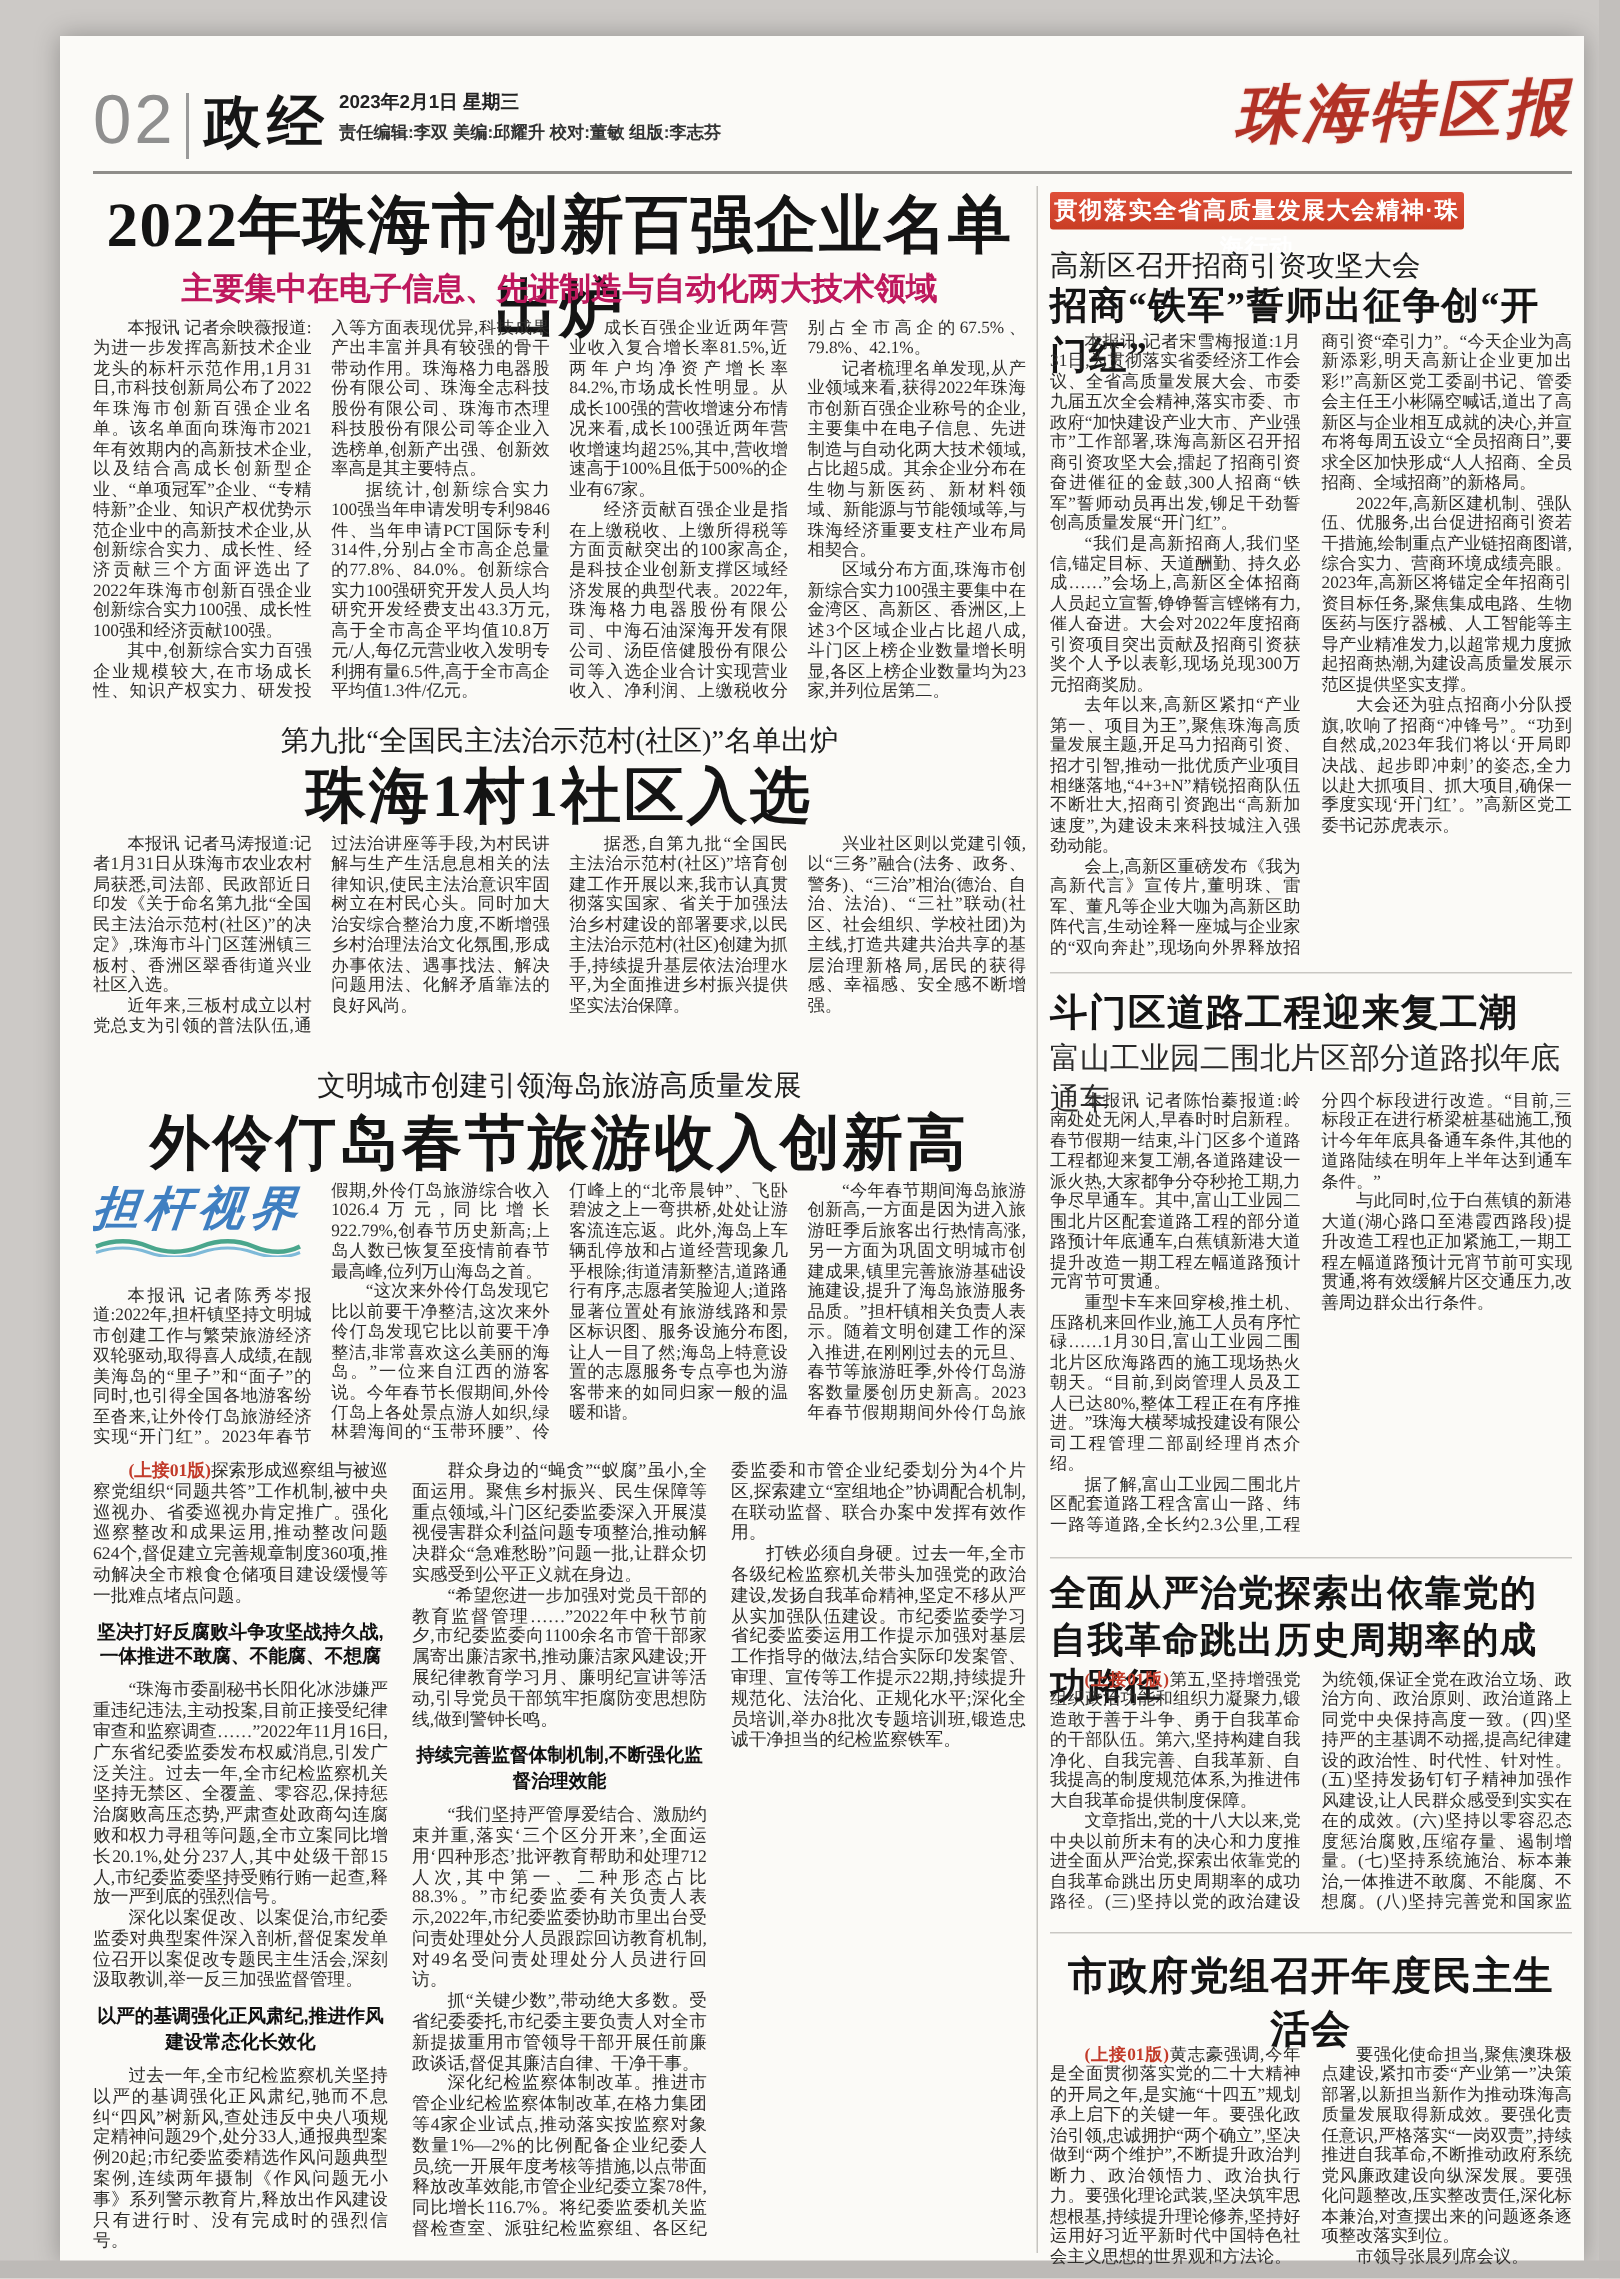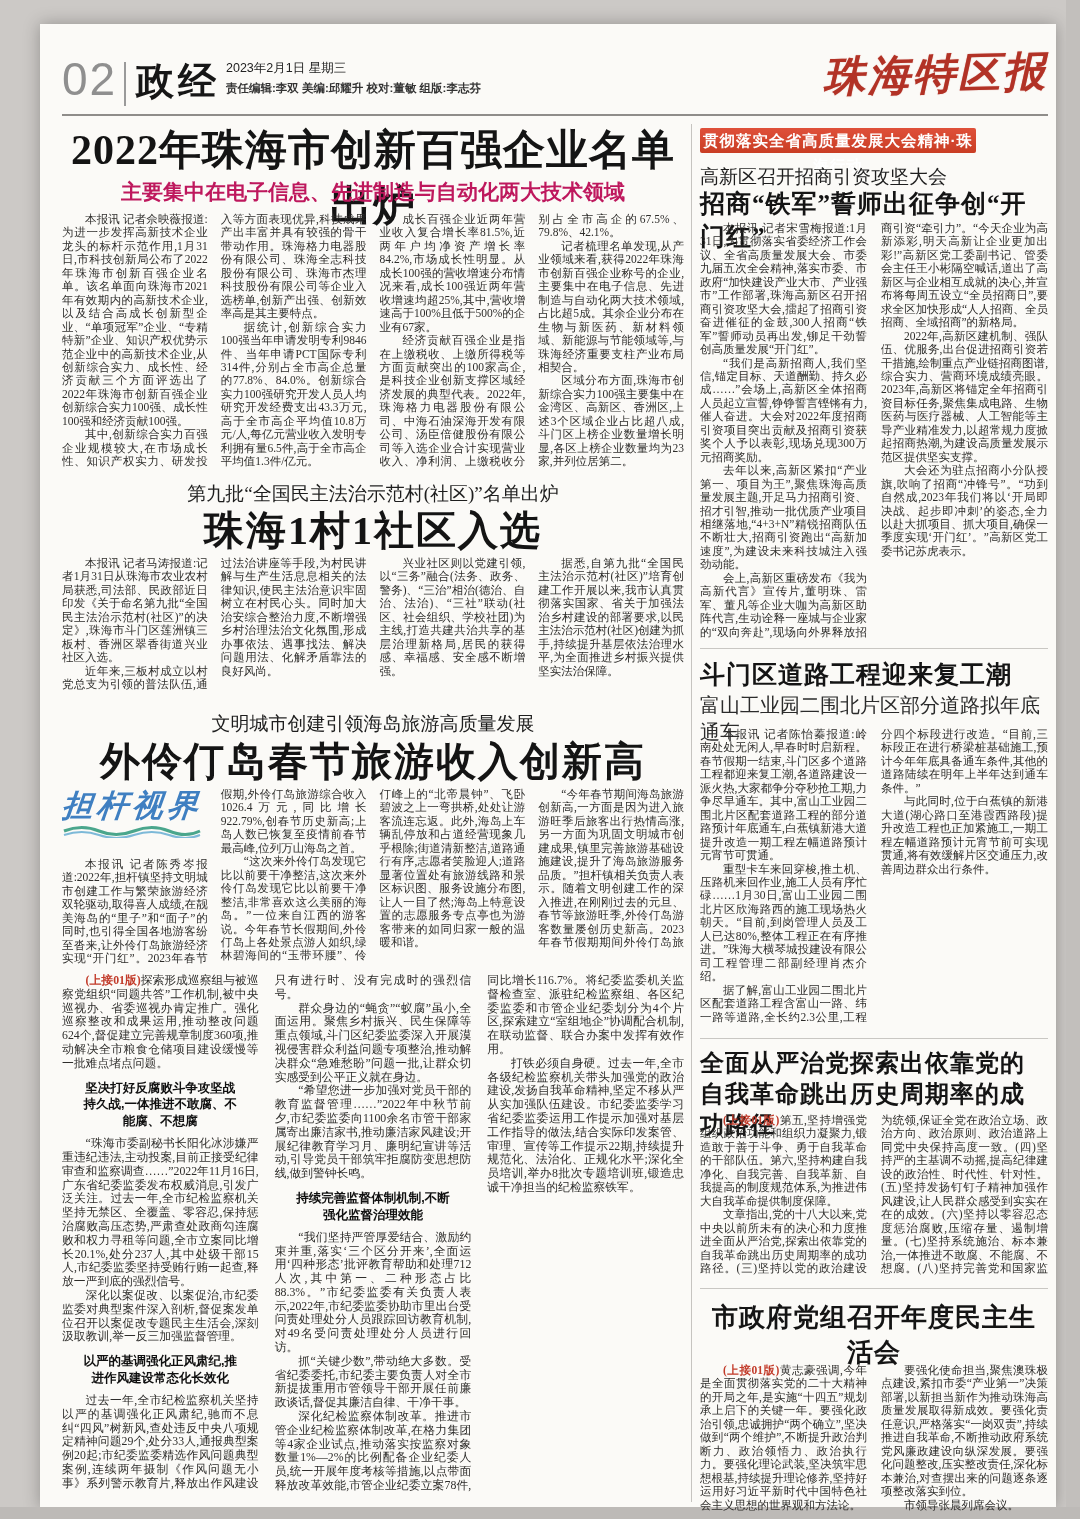--- a/index.html
+++ b/index.html
@@ -10,42 +10,42 @@
   }
   .sheet{
     position:absolute;left:40px;top:24px;width:1016px;height:1484px;
     background:#fbfaf7;box-shadow:0 0 16px rgba(0,0,0,.28);
   }
   .abs{position:absolute;}
   
   .pgnum{left:62px;top:52px;font-family:"Liberation Sans",sans-serif;font-size:46px;color:#8f8f8f;letter-spacing:2px;}
   .vbar{left:124px;top:62px;width:2px;height:44px;background:#9a9a9a;}
   .section{left:136px;top:56px;font-size:38px;font-weight:bold;color:#161616;letter-spacing:4px;}
-  .dateline{left:226px;top:60px;font-family:"Liberation Sans",sans-serif;font-size:12.5px;font-weight:normal;color:#222;}
+  .dateline{left:226px;top:60px;font-family:"Liberation Sans",sans-serif;font-size:12.5px;font-weight:bold;color:#222;}
   .credits{left:226px;top:81px;font-family:"Liberation Sans",sans-serif;font-size:11.5px;font-weight:bold;color:#333;}
   .masthead{left:700px;top:48px;width:348px;text-align:right;font-size:42px;font-weight:bold;color:#b23226;
     font-style:italic;transform:rotate(-1.5deg);letter-spacing:3px;text-shadow:0 0 1px rgba(178,50,38,.6);}
   .hdr-rule{left:62px;top:114px;width:986px;height:2px;background:#8f8d8a;}
   
   .vline{left:691px;top:124px;width:1px;height:1378px;background:#c6c4c0;}
   .hline{height:1px;background:#c9c7c3;}
   
   .hl-a1{left:62px;top:122px;width:622px;text-align:center;font-size:42px;font-weight:bold;color:#141414;letter-spacing:1px;}
   .sub-a1{left:62px;top:178px;width:622px;text-align:center;font-size:21px;font-weight:600;color:#be185d;}
   .kicker{width:622px;text-align:center;font-size:19px;color:#1e1e1e;}
   .hl-big{width:622px;text-align:center;font-size:40px;font-weight:bold;color:#141414;letter-spacing:2px;}
   
   .bt{font-size:11.5px;line-height:1.17;color:#2e2d2b;text-align:justify;overflow:hidden;column-fill:auto;}
   .cols-4{column-count:4;column-gap:13px;}
   .cols-3{column-count:3;column-gap:16px;}
   .cols-2{column-count:2;column-gap:14px;}
   .para{margin:0;text-indent:2em;}
   .jump{color:#c23b2a;font-weight:bold;}
   .subhead-inline{font-family:"Liberation Sans",sans-serif;font-weight:bold;font-size:12.5px;line-height:1.35;
-    color:#101010;text-align:center;text-indent:0;margin:9px 19px 7px;}
+    color:#101010;text-align:center;text-indent:0;margin:9px 0 7px;}
   
   .isl-logo{height:66px;margin-bottom:4px;}
   .isl-text{font-size:31px;font-weight:bold;font-style:italic;color:#3f7fc1;letter-spacing:4px;transform:skewX(-6deg);display:inline-block;}
   
   .banner{left:700px;top:128px;width:276px;background:linear-gradient(#df503a,#c93d24);color:#fff;
     font-family:"Liberation Sans",sans-serif;font-weight:bold;font-size:15.5px;line-height:25px;height:25px;
     text-align:center;letter-spacing:1px;border-radius:2px;}
   .r-kicker{left:700px;top:164px;width:348px;font-size:19px;color:#1e1e1e;}
   .r-hl{left:700px;width:348px;font-size:25px;font-weight:bold;color:#141414;letter-spacing:1px;}
   .r-sub{left:700px;width:348px;font-size:20px;color:#2b2b2b;}
@@ -80,22 +80,22 @@
     <p class="para">经济贡献百强企业是指在上缴税收、上缴所得税等方面贡献突出的100家高企,是科技企业创新支撑区域经济发展的典型代表。2022年,珠海格力电器股份有限公司、中海石油深海开发有限公司、汤臣倍健股份有限公司等入选企业合计实现营业收入、净利润、上缴税收分别占全市高企的67.5%、79.8%、42.1%。</p>
     <p class="para">记者梳理名单发现,从产业领域来看,获得2022年珠海市创新百强企业称号的企业,主要集中在电子信息、先进制造与自动化两大技术领域,占比超5成。其余企业分布在生物与新医药、新材料领域、新能源与节能领域等,与珠海经济重要支柱产业布局相契合。</p>
     <p class="para">区域分布方面,珠海市创新综合实力100强主要集中在金湾区、高新区、香洲区,上述3个区域企业占比超八成,斗门区上榜企业数量增长明显,各区上榜企业数量均为23家,并列位居第二。</p>
   </div>
 
 <div class="abs kicker" style="left:62px;top:481px;">第九批“全国民主法治示范村(社区)”名单出炉</div>
 <div class="abs hl-big" style="left:62px;top:503px;">珠海1村1社区入选</div>
 <div class="abs bt cols-4" style="left:62px;top:557px;width:622px;height:146px;">
     <p class="para">本报讯 记者马涛报道:记者1月31日从珠海市农业农村局获悉,司法部、民政部近日印发《关于命名第九批“全国民主法治示范村(社区)”的决定》,珠海市斗门区莲洲镇三板村、香洲区翠香街道兴业社区入选。</p>
     <p class="para">近年来,三板村成立以村党总支为引领的普法队伍,通过法治讲座等手段,为村民讲解与生产生活息息相关的法律知识,使民主法治意识牢固树立在村民心头。同时加大治安综合整治力度,不断增强乡村治理法治文化氛围,形成办事依法、遇事找法、解决问题用法、化解矛盾靠法的良好风尚。</p>
+    <p class="para">据悉,自第九批“全国民主法治示范村(社区)”培育创建工作开展以来,我市认真贯彻落实国家、省关于加强法治乡村建设的部署要求,以民主法治示范村(社区)创建为抓手,持续提升基层依法治理水平,为全面推进乡村振兴提供坚实法治保障。</p>
     <p class="para">兴业社区则以党建引领,以“三务”融合(法务、政务、警务)、“三治”相治(德治、自治、法治)、“三社”联动(社区、社会组织、学校社团)为主线,打造共建共治共享的基层治理新格局,居民的获得感、幸福感、安全感不断增强。</p>
-    <p class="para">据悉,自第九批“全国民主法治示范村(社区)”培育创建工作开展以来,我市认真贯彻落实国家、省关于加强法治乡村建设的部署要求,以民主法治示范村(社区)创建为抓手,持续提升基层依法治理水平,为全面推进乡村振兴提供坚实法治保障。</p>
   </div>
 
 <div class="abs kicker" style="left:62px;top:711px;">文明城市创建引领海岛旅游高质量发展</div>
 <div class="abs hl-big" style="left:62px;top:734px;">外伶仃岛春节旅游收入创新高</div>
 <div class="abs bt cols-4" style="left:62px;top:788px;width:622px;height:180px;">
   <div class="isl-logo">
     <span class="isl-text">担杆视界</span>
     <svg width="140" height="14" viewBox="0 0 140 14">
       <path d="M2 7 Q 20 0, 37 7 T 72 7 T 107 7 T 138 7" stroke="#4aa68c" stroke-width="3" fill="none"></path>
       <path d="M2 11 Q 20 5, 37 11 T 72 11 T 107 11 T 138 11" stroke="#7db9d8" stroke-width="2" fill="none"></path>

